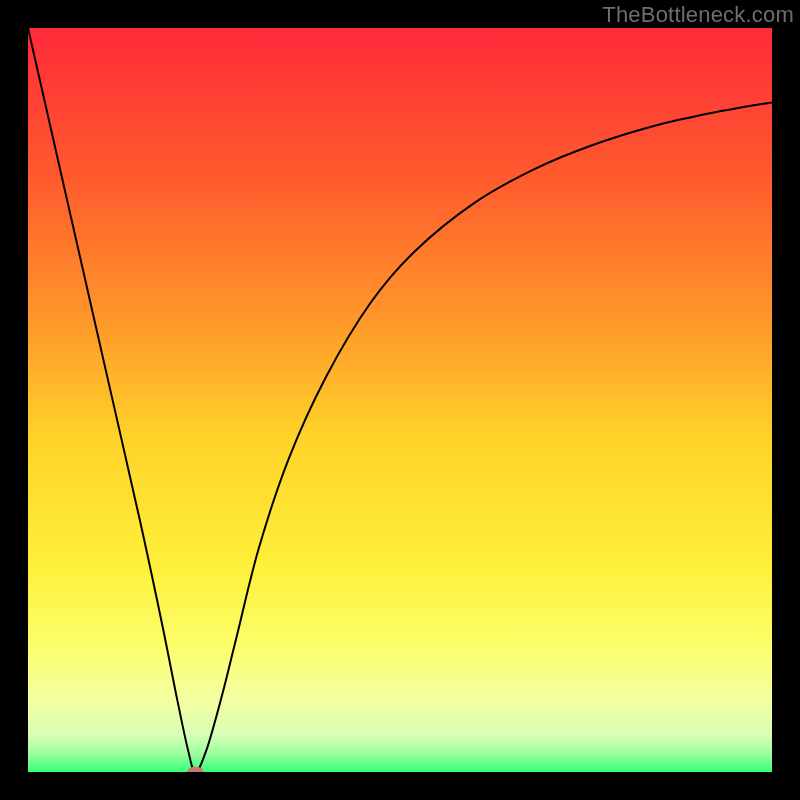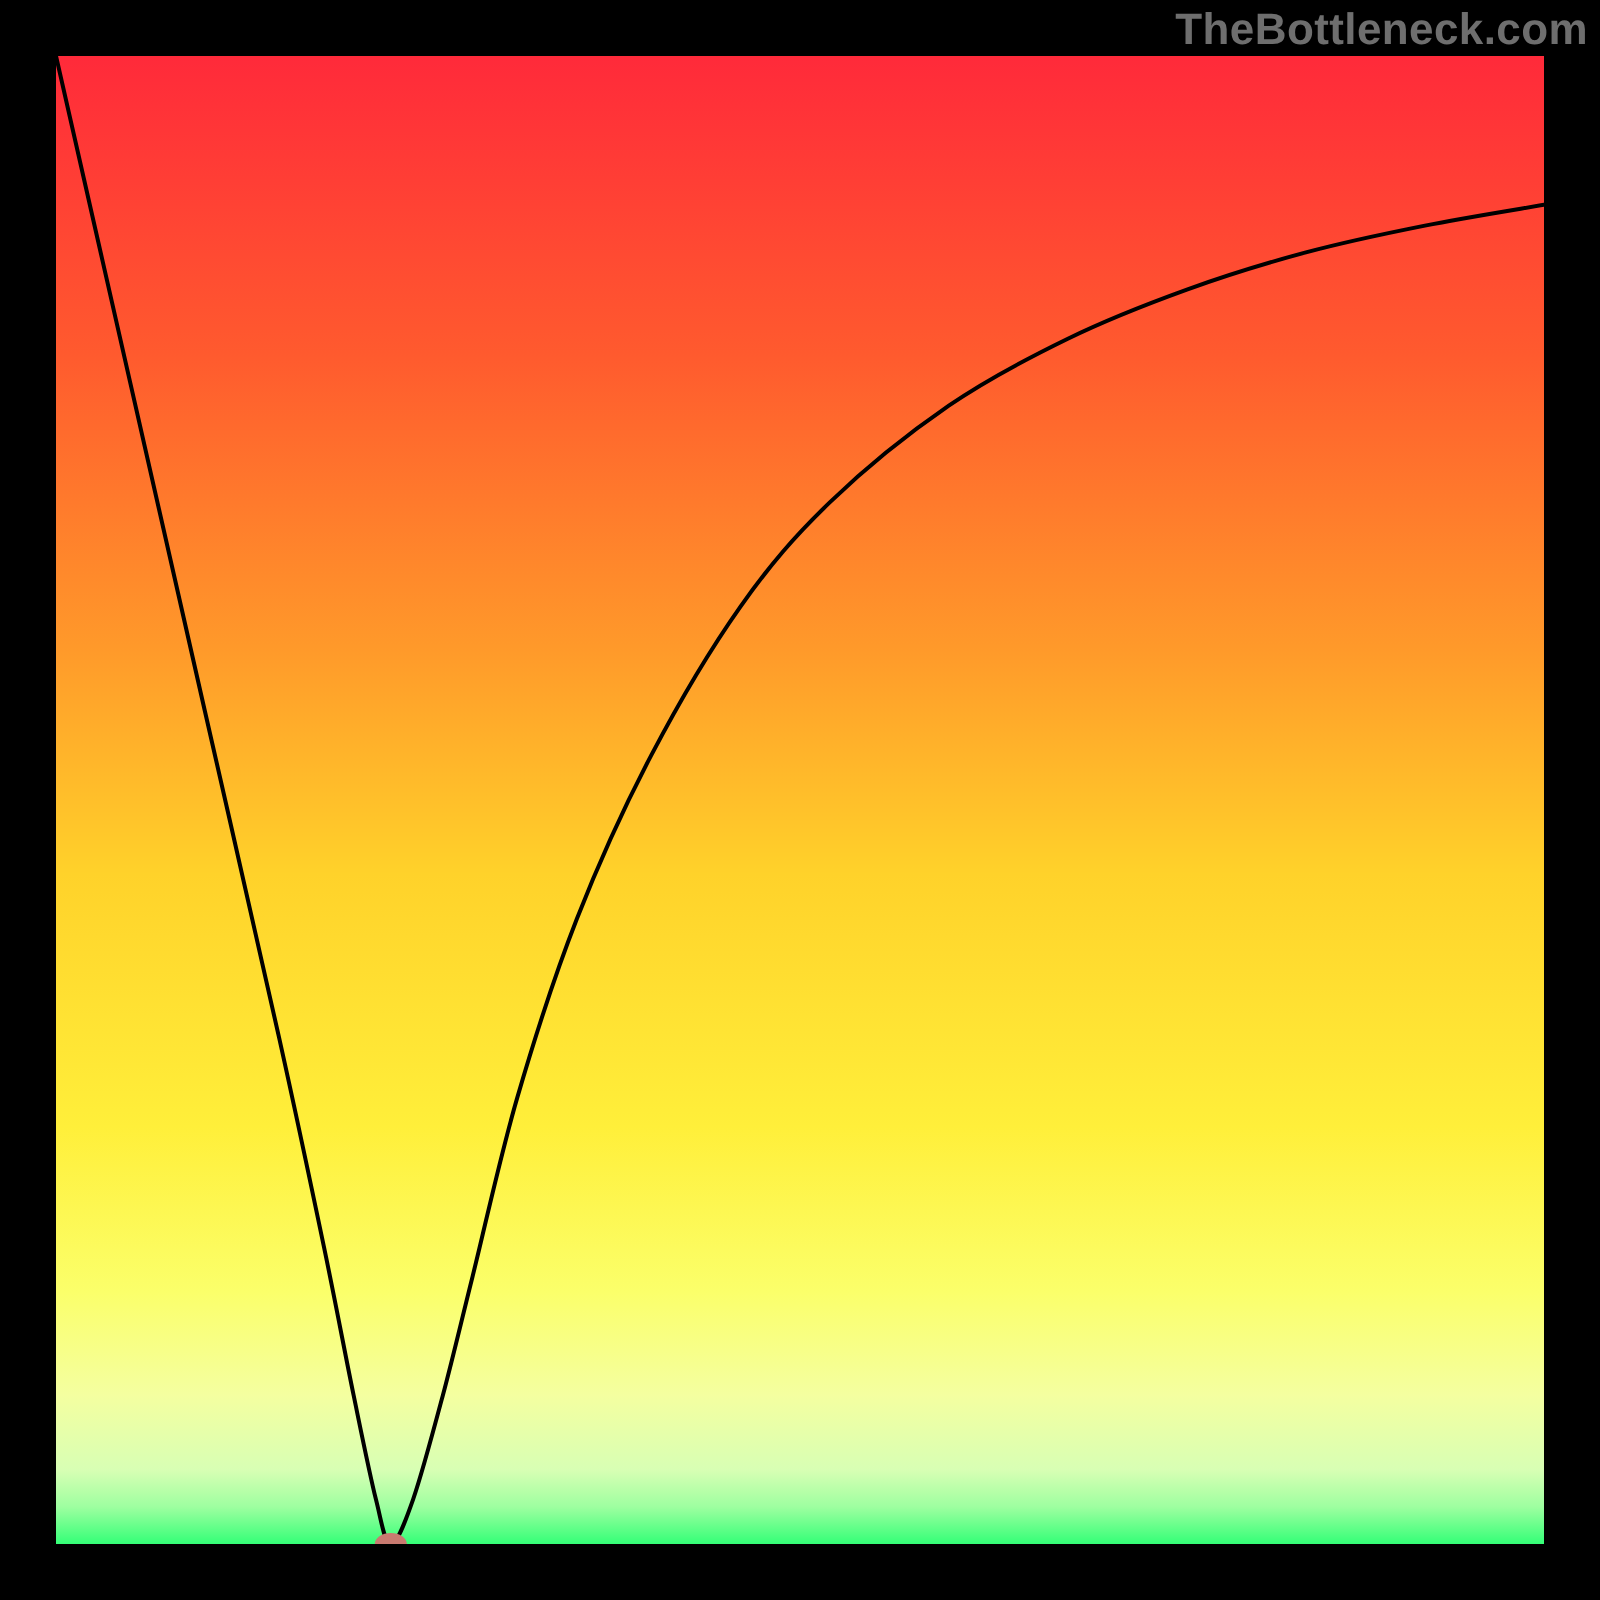--- a/index.html
+++ b/index.html
@@ -26,21 +26,21 @@
     width: 744px;
     height: 744px;
   }
   .watermark {
     position: absolute;
     top: 2px;
     right: 6px;
     color: #6e6e6e;
     font-size: 22px;
     letter-spacing: 0.2px;
-    font-weight: 700;
+    font-weight: 400;
     text-align: center;
   }
   svg { display: block; }
 </style>
 </head>
 <body>
 
 <div class="watermark">TheBottleneck.com</div>
 
 <div class="frame">

